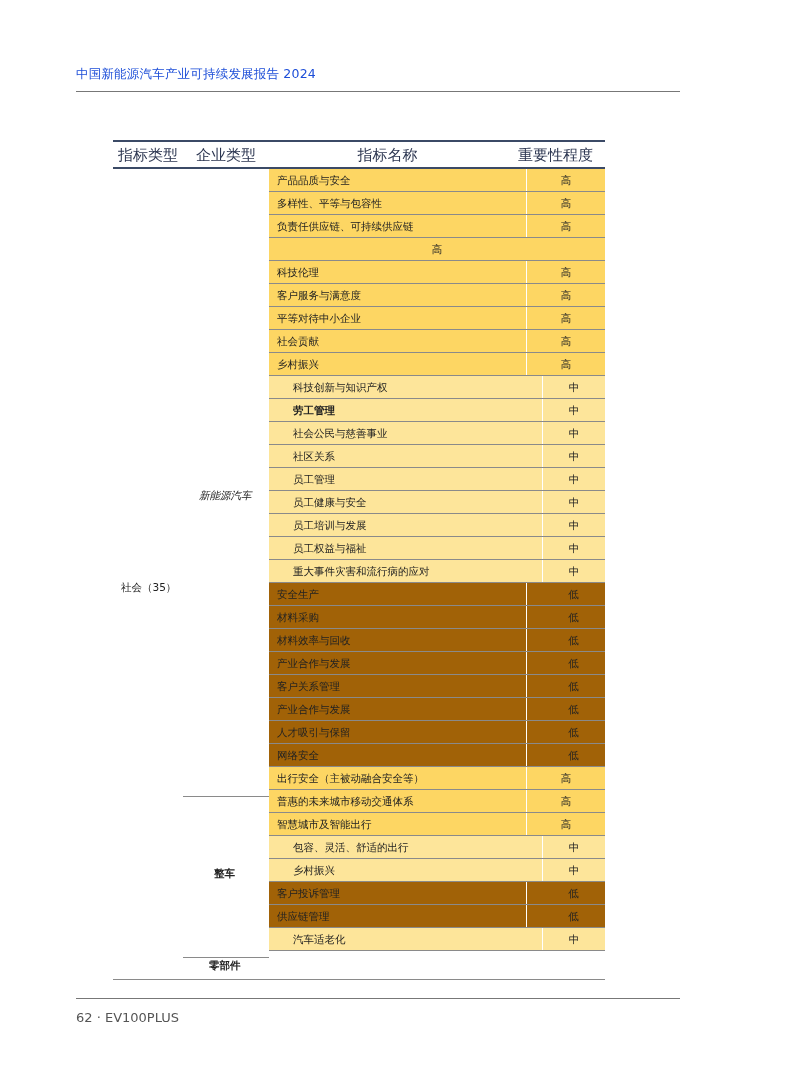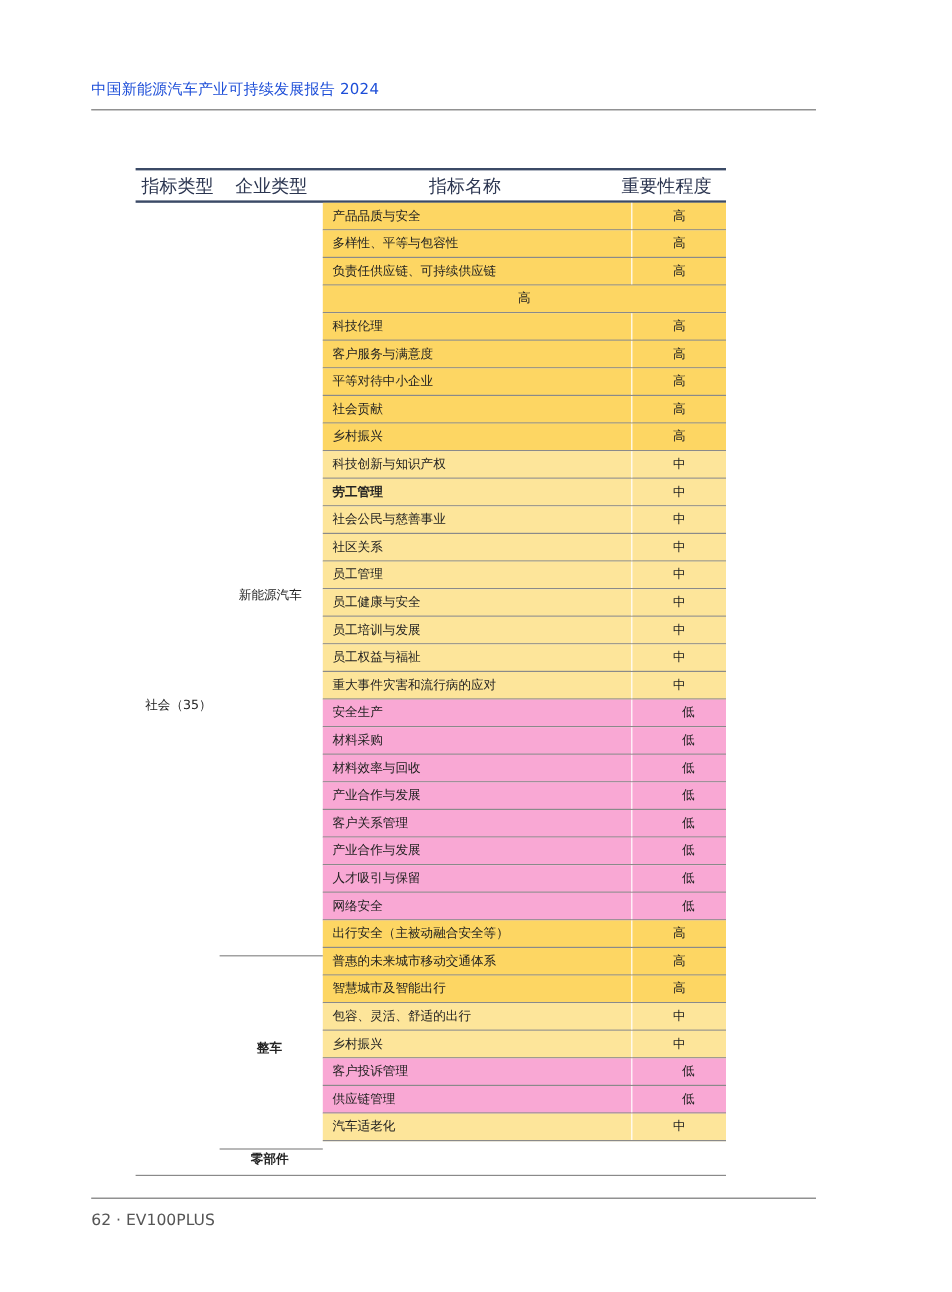--- a/index.html
+++ b/index.html
@@ -13,29 +13,29 @@
   .thead { position:relative; height:29px; border-top:2px solid #3b4a66; border-bottom:2px solid #3b4a66; box-sizing:border-box; }
   .th { position:absolute; top:0; height:20px; line-height:27px; font-size:15px; color:#2b3550; text-align:center; }
   .th.c1 { left:0; width:70px; }
   .th.c2 { left:70px; width:86px; }
   .th.c3 { left:156px; width:237px; }
   .th.c4 { left:393px; width:99px; }
 
   .tbody { position:relative; }
   .row { position:relative; height:23px; margin-left:156px; width:336px; display:flex; box-sizing:border-box; border-bottom:1px solid #8a8a8a; }
   .row.high { background:#fdd663; }
-  .row.mid { background:#fde59a; }
-  .row.low { background:#f9a8d4;gap:15px; }
+  .row.mid { background:#fde59a;padding-left:16px; }
+  .row.low { background:#a16207;gap:15px; }
   .cell-name { width:258px; padding-left:8px; font-size:10.5px; line-height:22px; box-sizing:border-box; border-right:1.5px solid #ffffff; white-space:nowrap; }
   .cell-level { flex:1; text-align:center; font-size:10.5px; line-height:22px; }
   .name-bold { font-weight:bold; }
 
   .label { position:absolute; font-size:10.5px; color:#222; }
   .lbl-social { left:8px; top:412px; }
-  .lbl-nev { left:86px; top:320px; }
+  .lbl-nev { left:86px; top:320px;font-style:italic; }
   .lbl-vehicle { left:101px; top:698px; font-weight:bold; }
   .lbl-parts { left:96px; top:790px; font-weight:bold; }
   .div-line { position:absolute; height:1px; background:#8a8a8a; }
   .div1 { left:70px; top:627px; width:86px; }
   .div2 { left:70px; top:788px; width:86px; }
   .bottom-line { left:0; top:810px; width:492px; }
 </style>
 </head>
 <body>
 

